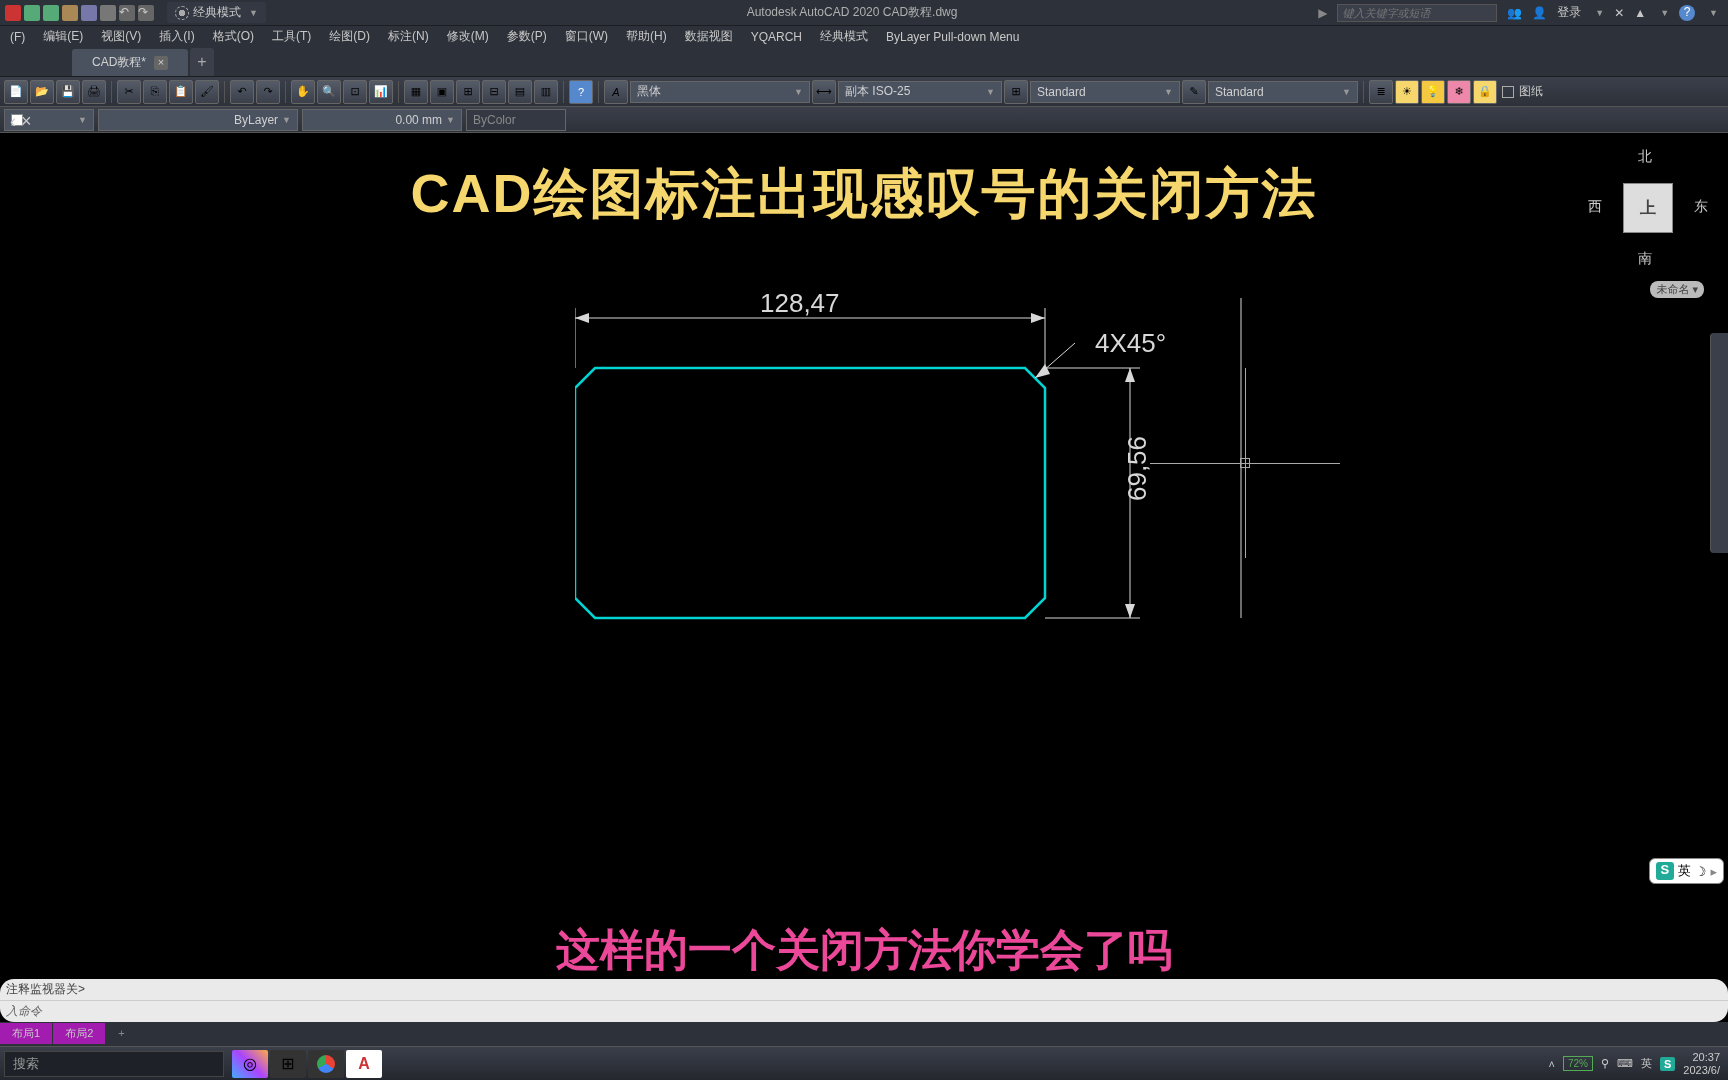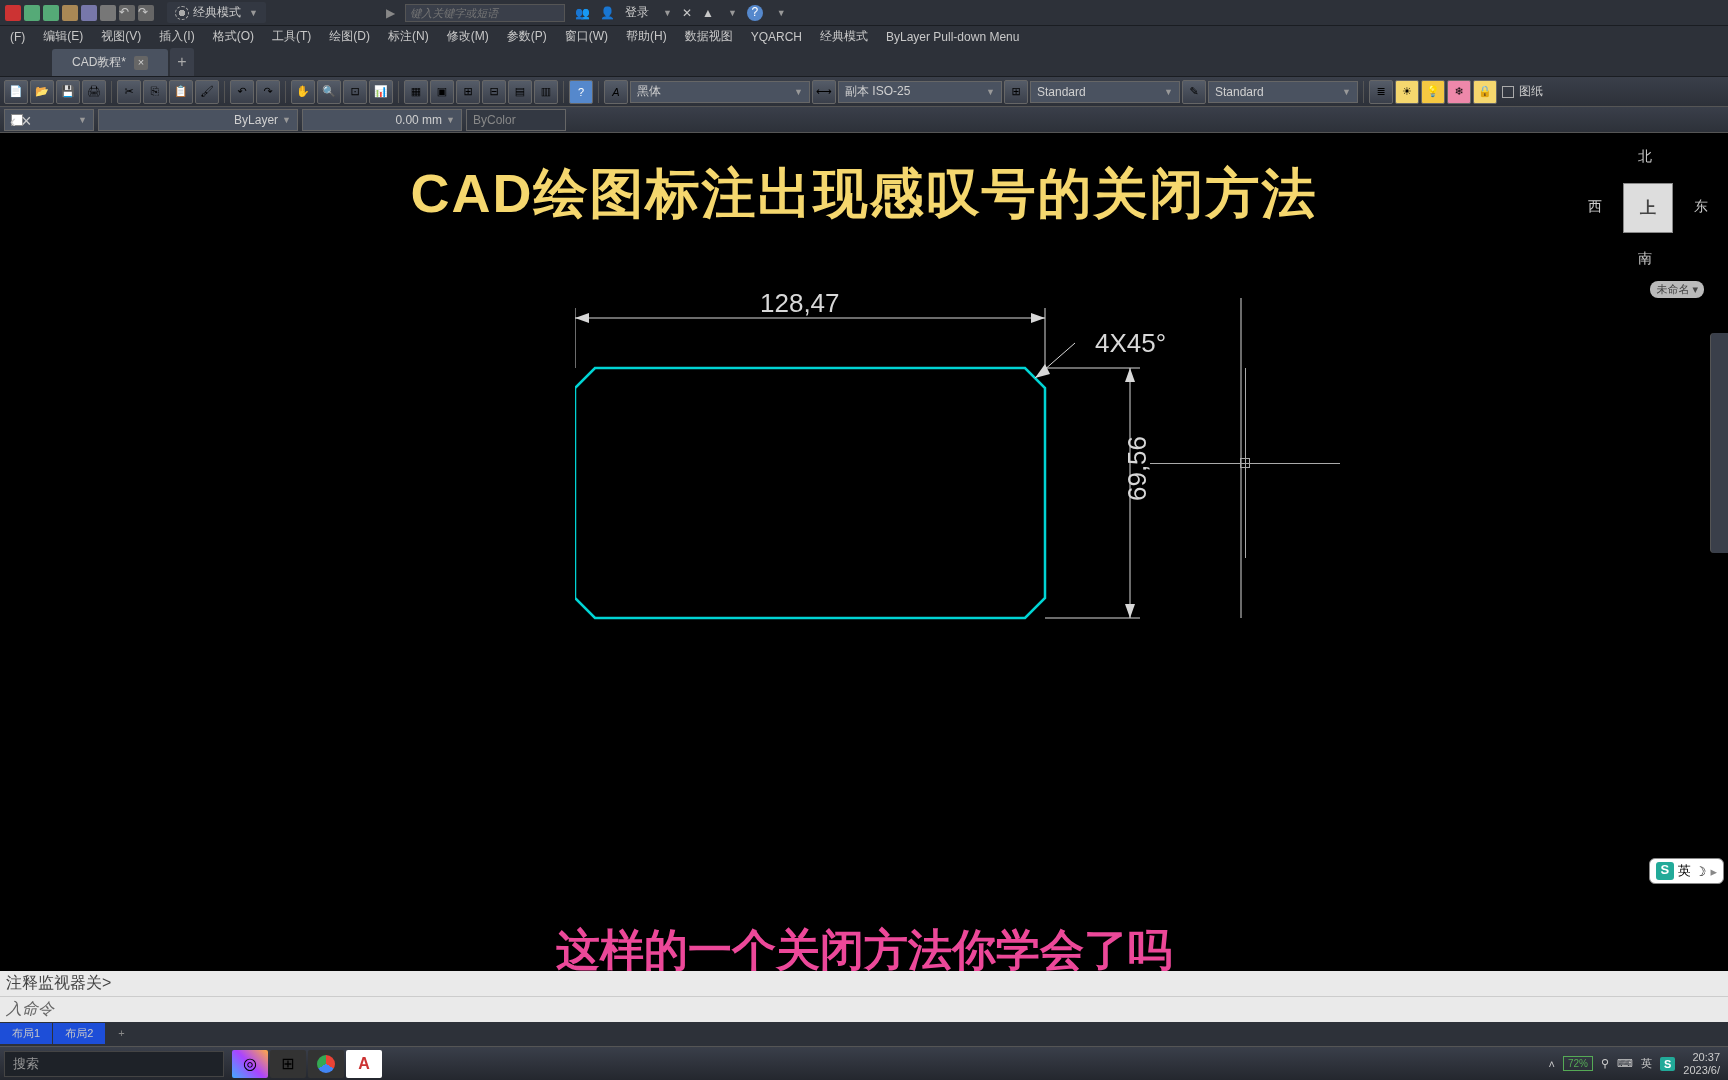--- a/index.html
+++ b/index.html
@@ -7,21 +7,21 @@
 .titlebar { height: 25px; background: #2d3139; display: flex; align-items: center; font-size: 12px; color: #c8c8c8; }
 .tb-icons { display: flex; gap: 3px; padding: 0 5px; align-items: center; }
 .tb-icon { width: 16px; height: 16px; background: #555; display: inline-block; border-radius: 2px; }
 .tb-dd { display: flex; align-items: center; gap: 4px; margin-left: 8px; background: #333842; padding: 2px 8px; border-radius: 2px; }
 .gear-icon { width: 14px; height: 14px; background: radial-gradient(circle, #aaa 40%, transparent 40%); border: 1px dashed #aaa; border-radius: 50%; }
 .title-center { flex: 1; text-align: center; color: #b0b0b0; }
 .tb-right { display: flex; align-items: center; gap: 10px; padding-right: 10px; }
 .search-box { width: 160px; height: 18px; background: #3a3f4a; border: 1px solid #555; color: #888; font-size: 11px; padding: 0 4px; font-style: italic; }
 .menubar { height: 22px; background: #2d3139; display: flex; align-items: center; font-size: 12px; color: #c8c8c8; gap: 2px; padding-left: 2px; border-top: 1px solid #1a1d22; }
 .menu-item { padding: 2px 8px; cursor: pointer; }
-.tabbar { height: 30px; background: #2d3139; display: flex; align-items: end; padding-left: 52px; border-bottom: 1px solid #1a1d22; }
+.tabbar { height: 30px; background: #2d3139; display: flex; align-items: end; padding-left: 72px; border-bottom: 1px solid #1a1d22; }
 .tab { padding: 5px 20px; background: #4a5260; color: #d0d0d0; font-size: 12px; border-radius: 3px 3px 0 0; margin-right: 2px; display: flex; align-items: center; gap: 8px; }
 .tab-close { width: 14px; height: 14px; background: #666; border-radius: 2px; text-align: center; line-height: 12px; font-size: 11px; }
 .tab-plus { width: 24px; background: #3a3f4a; text-align: center; color: #aaa; padding: 5px 0; border-radius: 3px 3px 0 0; }
 .toolbar1 { height: 30px; background: linear-gradient(#3a3f4a, #2d3139); display: flex; align-items: center; gap: 2px; padding: 0 4px; border-bottom: 1px solid #555; }
 .tool-btn { width: 24px; height: 24px; background: linear-gradient(#555c68, #3a3f4a); border: 1px solid #666; border-radius: 2px; display: inline-flex; align-items: center; justify-content: center; font-size: 11px; }
 .tool-sep { width: 1px; height: 22px; background: #555; margin: 0 3px; }
 .tool-combo { height: 22px; background: #4a5260; border: 1px solid #666; color: #d0d0d0; font-size: 12px; padding: 0 6px; display: flex; align-items: center; justify-content: space-between; }
 .combo-arrow { font-size: 9px; color: #999; margin-left: 4px; }
 .toolbar2 { height: 26px; background: linear-gradient(#3a3f4a, #2d3139); display: flex; align-items: center; gap: 4px; padding: 0 4px; border-bottom: 1px solid #555; }
 .layer-combo { width: 200px; height: 22px; background: #4a5260; border: 1px solid #666; color: #d0d0d0; font-size: 12px; padding: 0 6px; display: flex; align-items: center; justify-content: space-between; }
@@ -33,26 +33,26 @@
 .dim-line { stroke: #d8d8d8; stroke-width: 1; }
 .shape-line { stroke: #00d4d4; stroke-width: 2.5; fill: none; }
 .viewcube { position: absolute; top: 15px; right: 20px; width: 120px; height: 120px; }
 .vc-face { position: absolute; top: 35px; left: 35px; width: 50px; height: 50px; background: #ddd; border: 1px solid #888; display: flex; align-items: center; justify-content: center; color: #444; font-size: 16px; font-weight: bold; }
 .vc-label { position: absolute; color: #ccc; font-size: 14px; }
 .vc-badge { position: absolute; top: 148px; right: 24px; background: #bbb; color: #444; font-size: 11px; padding: 1px 6px; border-radius: 8px; }
 .crosshair { position: absolute; pointer-events: none; }
 .crosshair::before { content: ''; position: absolute; width: 190px; height: 1px; background: #aaa; top: 0; left: -95px; }
 .crosshair::after { content: ''; position: absolute; width: 1px; height: 190px; background: #aaa; left: 0; top: -95px; }
 .ch-box { position: absolute; width: 10px; height: 10px; border: 1px solid #aaa; top: -5px; left: -5px; }
-.cmdline-area { position: absolute; bottom: 58px; left: 0; right: 0; background: #eaeaea; font-size: 16px; }
+.cmdline-area { position: absolute; bottom: 58px; left: 0; right: 0; background: #eaeaea; font-size: 12px; border-radius: 14px; }
 .cmd-hist { padding: 2px 6px; color: #444; border-bottom: 1px solid #ccc; }
 .cmd-input { padding: 2px 6px; color: #666; font-style: italic; }
 .cmd-close { position: absolute; left: 10px; top: -22px; color: #ccc; font-size: 18px; }
 .layoutbar { position: absolute; bottom: 36px; left: 0; right: 0; height: 22px; background: #2d3139; display: flex; align-items: center; font-size: 11px; color: #c8c8c8; }
-.layout-tab { padding: 3px 12px; background: #1d4ed8; margin-right: 1px; }
+.layout-tab { padding: 3px 12px; background: #a21caf; margin-right: 1px; }
 .layout-tab.plus { background: #2d3139; color: #888; }
 .statusbar { position: absolute; bottom: 14px; left: 0; right: 0; height: 22px; background: #2d3139; display: flex; align-items: center; font-size: 11px; color: #c8c8c8; padding: 0 6px; gap: 4px; }
 .status-right { margin-left: auto; display: flex; gap: 2px; align-items: center; }
 .status-icon { width: 20px; height: 18px; background: #3a3f4a; border: 1px solid #555; border-radius: 2px; display: inline-flex; align-items: center; justify-content: center; font-size: 10px; }
 .status-icon.on { background: #4a90d9; }
 .taskbar { position: absolute; bottom: 0; left: 0; right: 0; height: 34px; background: linear-gradient(#3a3f4a, #24272e); display: flex; align-items: center; border-top: 1px solid #555; }
 .task-search { width: 220px; height: 26px; background: #1e2228; border: 1px solid #444; margin-left: 4px; color: #999; font-size: 13px; padding: 0 8px; display: flex; align-items: center; }
 .task-icons { display: flex; gap: 2px; margin-left: 8px; }
 .task-icon { width: 36px; height: 28px; background: #333; border-radius: 2px; display: flex; align-items: center; justify-content: center; }
 .task-right { margin-left: auto; display: flex; align-items: center; gap: 8px; padding-right: 8px; font-size: 11px; color: #ccc; }
@@ -74,20 +74,21 @@
     <span class="tb-icon" style="background:#777"></span>
     <span class="tb-icon" style="background:#666">↶</span>
     <span class="tb-icon" style="background:#666">↷</span>
   </div>
   <div class="tb-dd">
     <span class="gear-icon"></span>
     <span>经典模式</span>
     <span class="combo-arrow">▼</span>
   </div>
   <div style="width:120px"></div>
+  <div class="title-center">Autodesk AutoCAD 2020   CAD教程.dwg</div>
   <div class="tb-right">
     <span style="color:#888">▶</span>
     <input class="search-box" placeholder="键入关键字或短语" style="">
     <span style="color:#ccc">👥</span>
     <span style="color:#ccc">👤</span>
     <span>登录</span>
     <span class="combo-arrow">▼</span>
     <span>✕</span>
     <span>▲</span>
     <span class="combo-arrow">▼</span>

